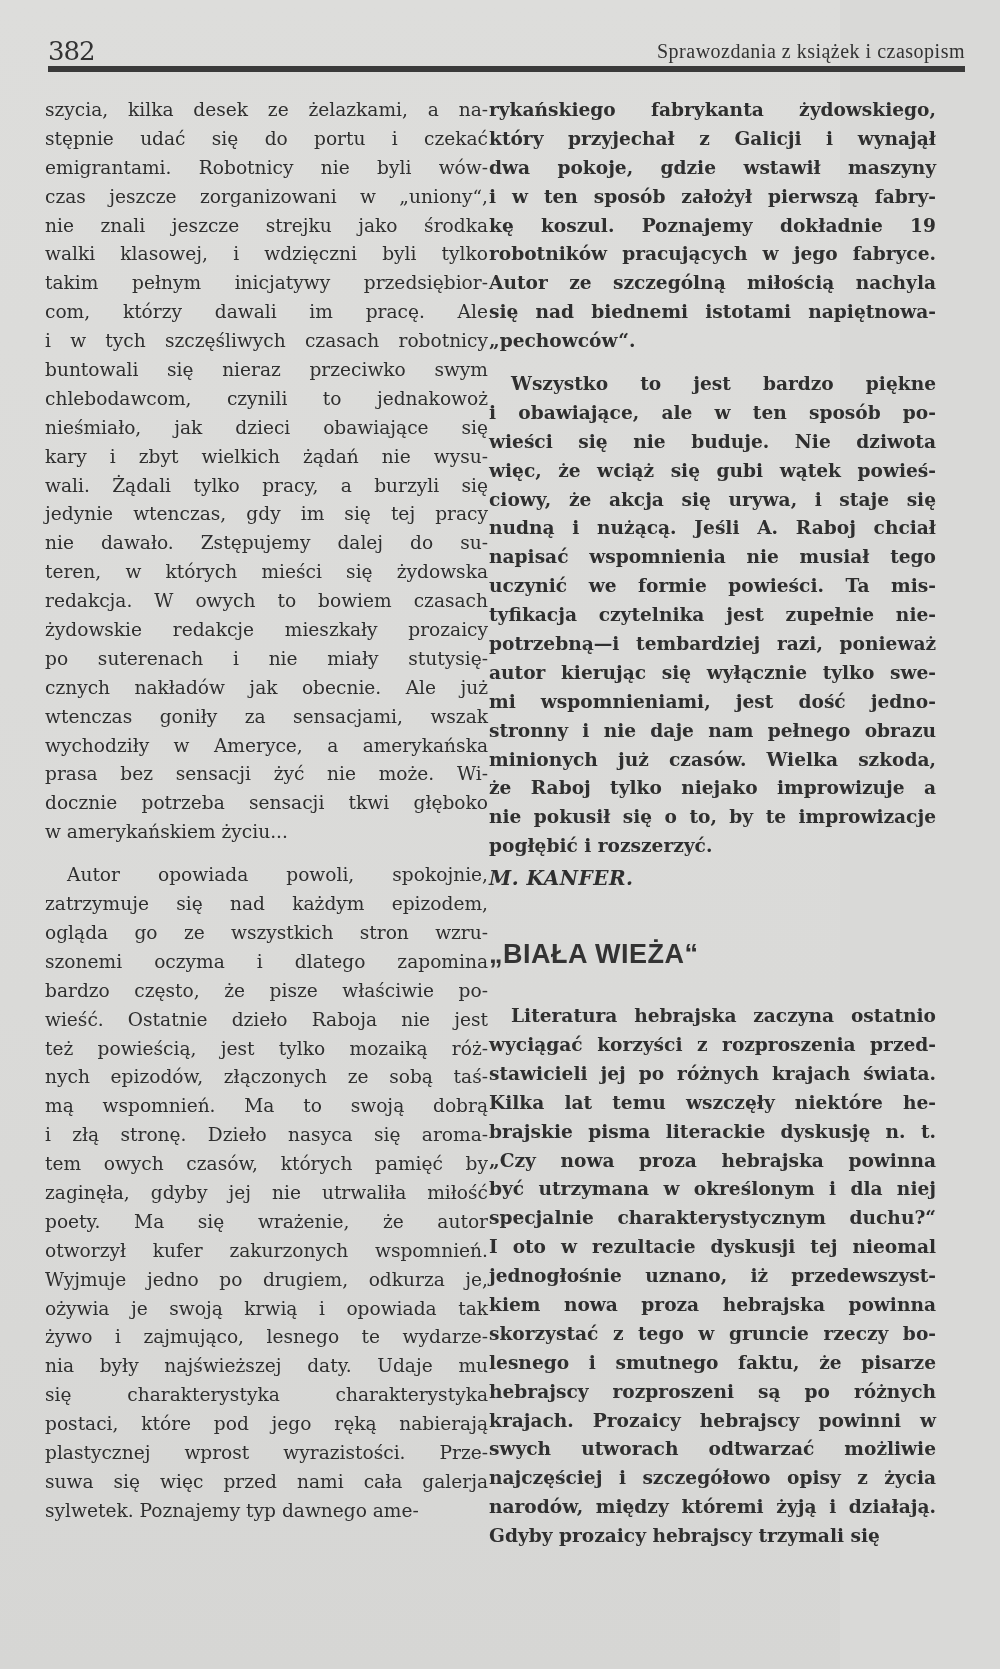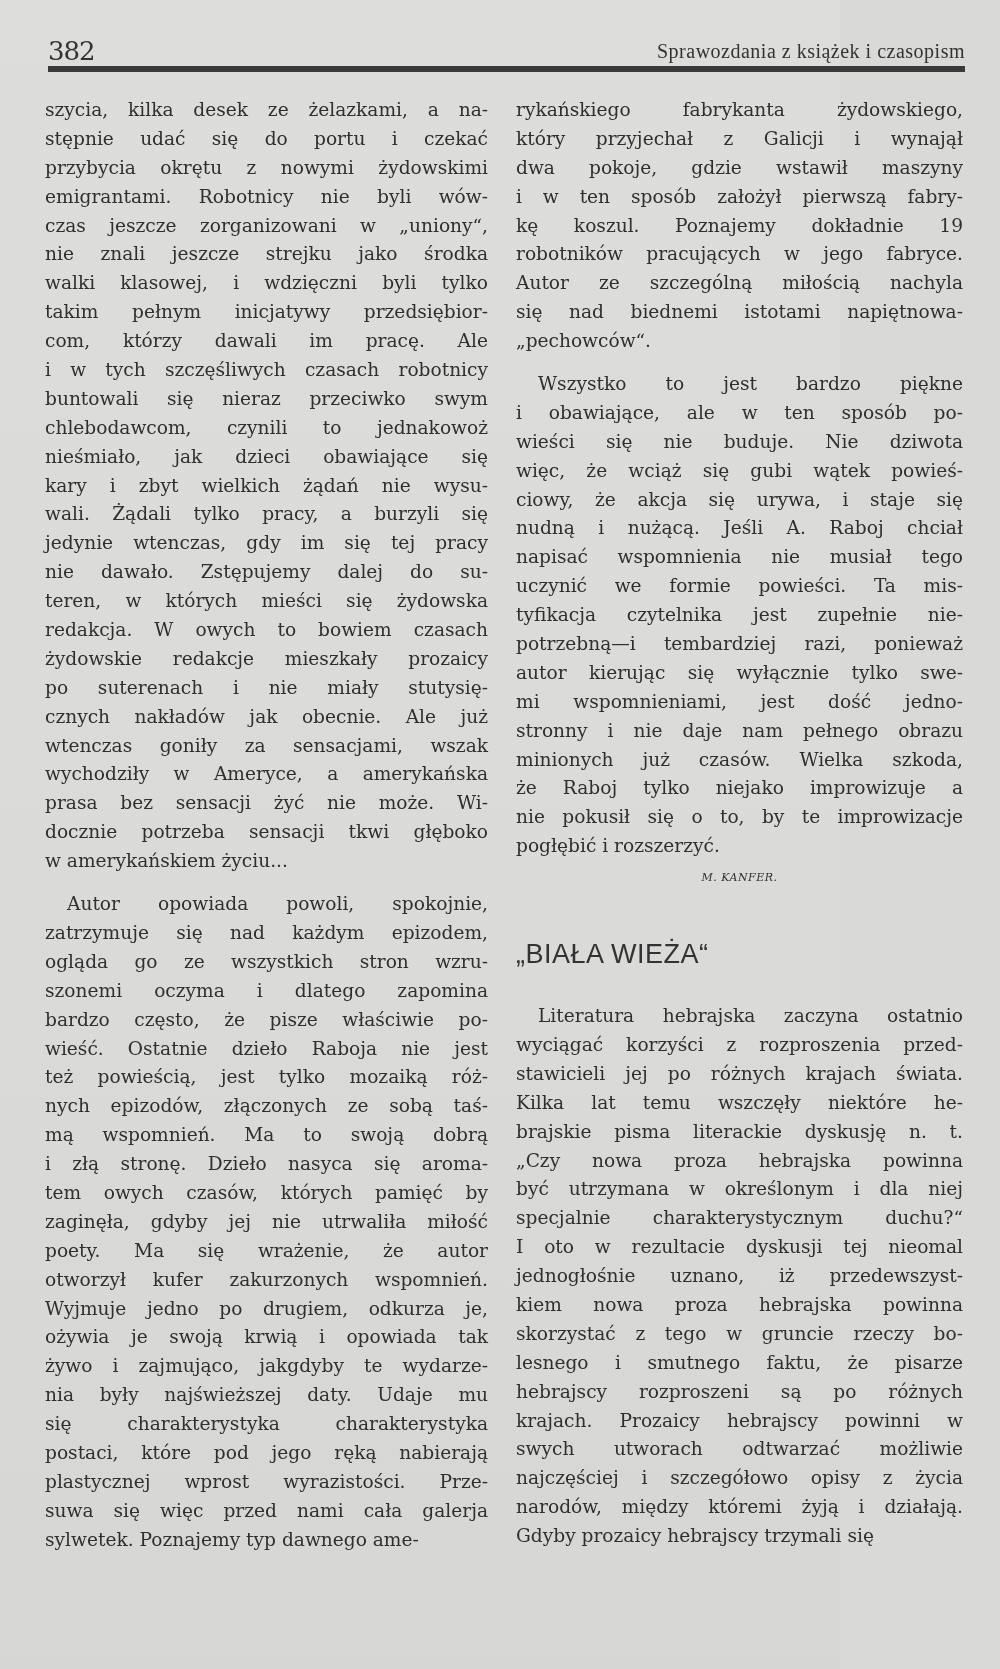--- a/index.html
+++ b/index.html
@@ -45,35 +45,35 @@
     background: #3a3a3a;
   }
   .column {
     position: absolute;
     top: 96px;
     font-size: 18.6px;
     line-height: 28.9px;
     text-align: justify;
   }
   .col-left { left: 45px; width: 443px; }
-  .col-right { left: 516px; width: 447px; }
+  .col-right { left: 489px; width: 447px; font-weight: bold; }
   .line {
     display: block;
     white-space: nowrap;
     text-align-last: justify;
     text-align: justify;
     height: 28.9px;
   }
   .line.last { text-align-last: left; }
   .indent { padding-left: 22px; }
   .signature {
     display: block;
-    text-align: center;
+    text-align: left;
     font-style: italic;
-    font-size: 11px;
+    font-size: 20px;
     letter-spacing: 0.5px;
     height: 28.9px;
     line-height: 34px;
   }
   .gap { display: block; height: 14px; }
   .section-title {
     display: block;
     font-family: "Liberation Sans", sans-serif;
     font-size: 27px;
     letter-spacing: 0.5px;
@@ -92,21 +92,20 @@
   <div class="header">
     <span class="page-number">382</span>
     <span class="running-head">Sprawozdania z książek i czasopism</span>
   </div>
   <div class="header-rule"></div>
 
   <div class="column col-left" id="col-left">
       <div>
         <span class="line">szycia, kilka desek ze żelazkami, a na-</span>
         <span class="line">stępnie udać się do portu i czekać</span>
-        <span class="line">przybycia okrętu z nowymi żydowskimi</span>
         <span class="line">emigrantami. Robotnicy nie byli wów-</span>
         <span class="line">czas jeszcze zorganizowani w „uniony“,</span>
         <span class="line">nie znali jeszcze strejku jako środka</span>
         <span class="line">walki klasowej, i wdzięczni byli tylko</span>
         <span class="line">takim pełnym inicjatywy przedsiębior-</span>
         <span class="line">com, którzy dawali im pracę. Ale</span>
         <span class="line">i w tych szczęśliwych czasach robotnicy</span>
         <span class="line">buntowali się nieraz przeciwko swym</span>
         <span class="line">chlebodawcom, czynili to jednakowoż</span>
         <span class="line">nieśmiało, jak dzieci obawiające się</span>
@@ -136,21 +135,21 @@
         <span class="line">też powieścią, jest tylko mozaiką róż-</span>
         <span class="line">nych epizodów, złączonych ze sobą taś-</span>
         <span class="line">mą wspomnień. Ma to swoją dobrą</span>
         <span class="line">i złą stronę. Dzieło nasyca się aroma-</span>
         <span class="line">tem owych czasów, których pamięć by</span>
         <span class="line">zaginęła, gdyby jej nie utrwaliła miłość</span>
         <span class="line">poety. Ma się wrażenie, że autor</span>
         <span class="line">otworzył kufer zakurzonych wspomnień.</span>
         <span class="line">Wyjmuje jedno po drugiem, odkurza je,</span>
         <span class="line">ożywia je swoją krwią i opowiada tak</span>
-        <span class="line">żywo i zajmująco, jakgdyby te wydarze-</span>
+        <span class="line">żywo i zajmująco, lesnego te wydarze-</span>
         <span class="line">nia były najświeższej daty. Udaje mu</span>
         <span class="line">się charakterystyka charakterystyka</span>
         <span class="line">postaci, które pod jego ręką nabierają</span>
         <span class="line">plastycznej wprost wyrazistości. Prze-</span>
         <span class="line">suwa się więc przed nami cała galerja</span>
         <span class="line last">sylwetek. Poznajemy typ dawnego ame-</span>
       </div>
     </div>
 
   <div class="column col-right" id="col-right">

